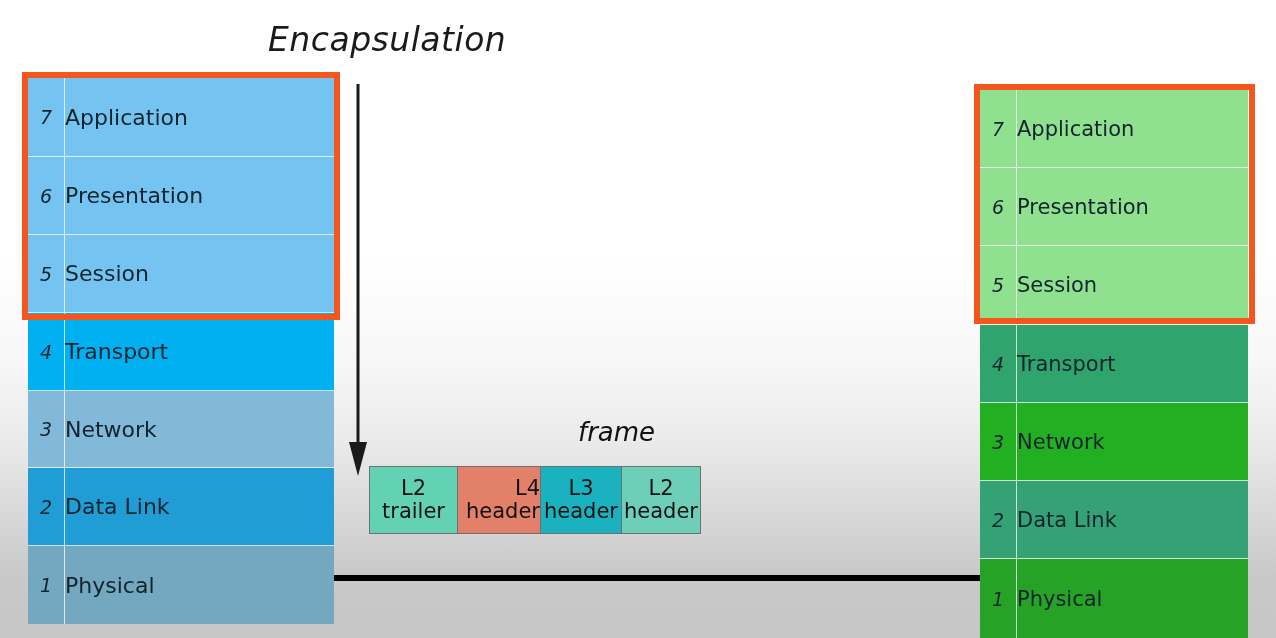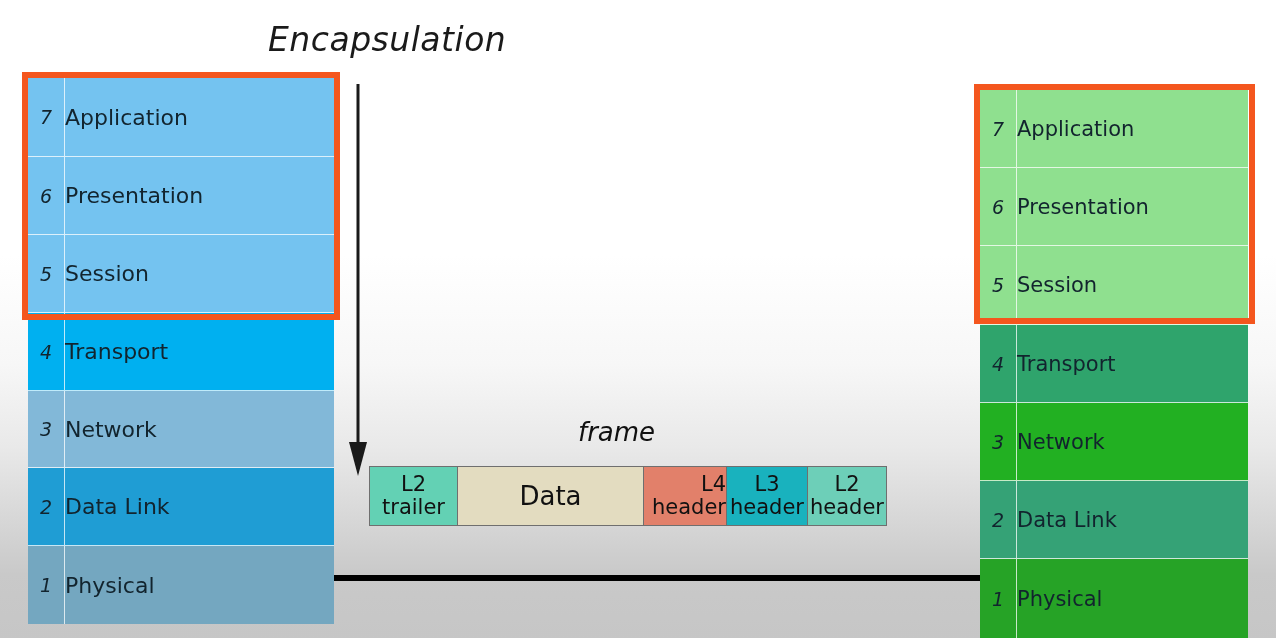--- a/index.html
+++ b/index.html
@@ -143,21 +143,21 @@
     font-family: "DejaVu Sans", sans-serif;
     font-style: italic;
     font-size: 26px;
     color: #111111;
   }
 
   #frame-row {
     position: absolute;
     left: 369px;
     top: 466px;
-    height: 60px;
+    height: 68px;
     display: flex;
     box-sizing: border-box;
   }
   .fcell {
     display: flex;
     flex-direction: column;
     align-items: center;
     justify-content: center;
     box-sizing: border-box;
     border: 1px solid #6f6f6f;
@@ -257,23 +257,20 @@
   <div id="left-hl" class="hl-box"></div>
   <div id="right-hl" class="hl-box"></div>
 
   <div id="frame-label">frame</div>
 
   <div id="frame-row">
     <div class="fcell f-l2trailer">
       <span class="l1">L2</span>
       <span class="l2">trailer</span>
     </div>
-    <div class="fcell f-data single">
-      <span class="l1">Data</span>
-    </div>
     <div class="fcell f-l4header">
       <span class="l1">L4</span>
       <span class="l2">header</span>
     </div>
     <div class="fcell f-l3header">
       <span class="l1">L3</span>
       <span class="l2">header</span>
     </div>
     <div class="fcell f-l2header">
       <span class="l1">L2</span>

